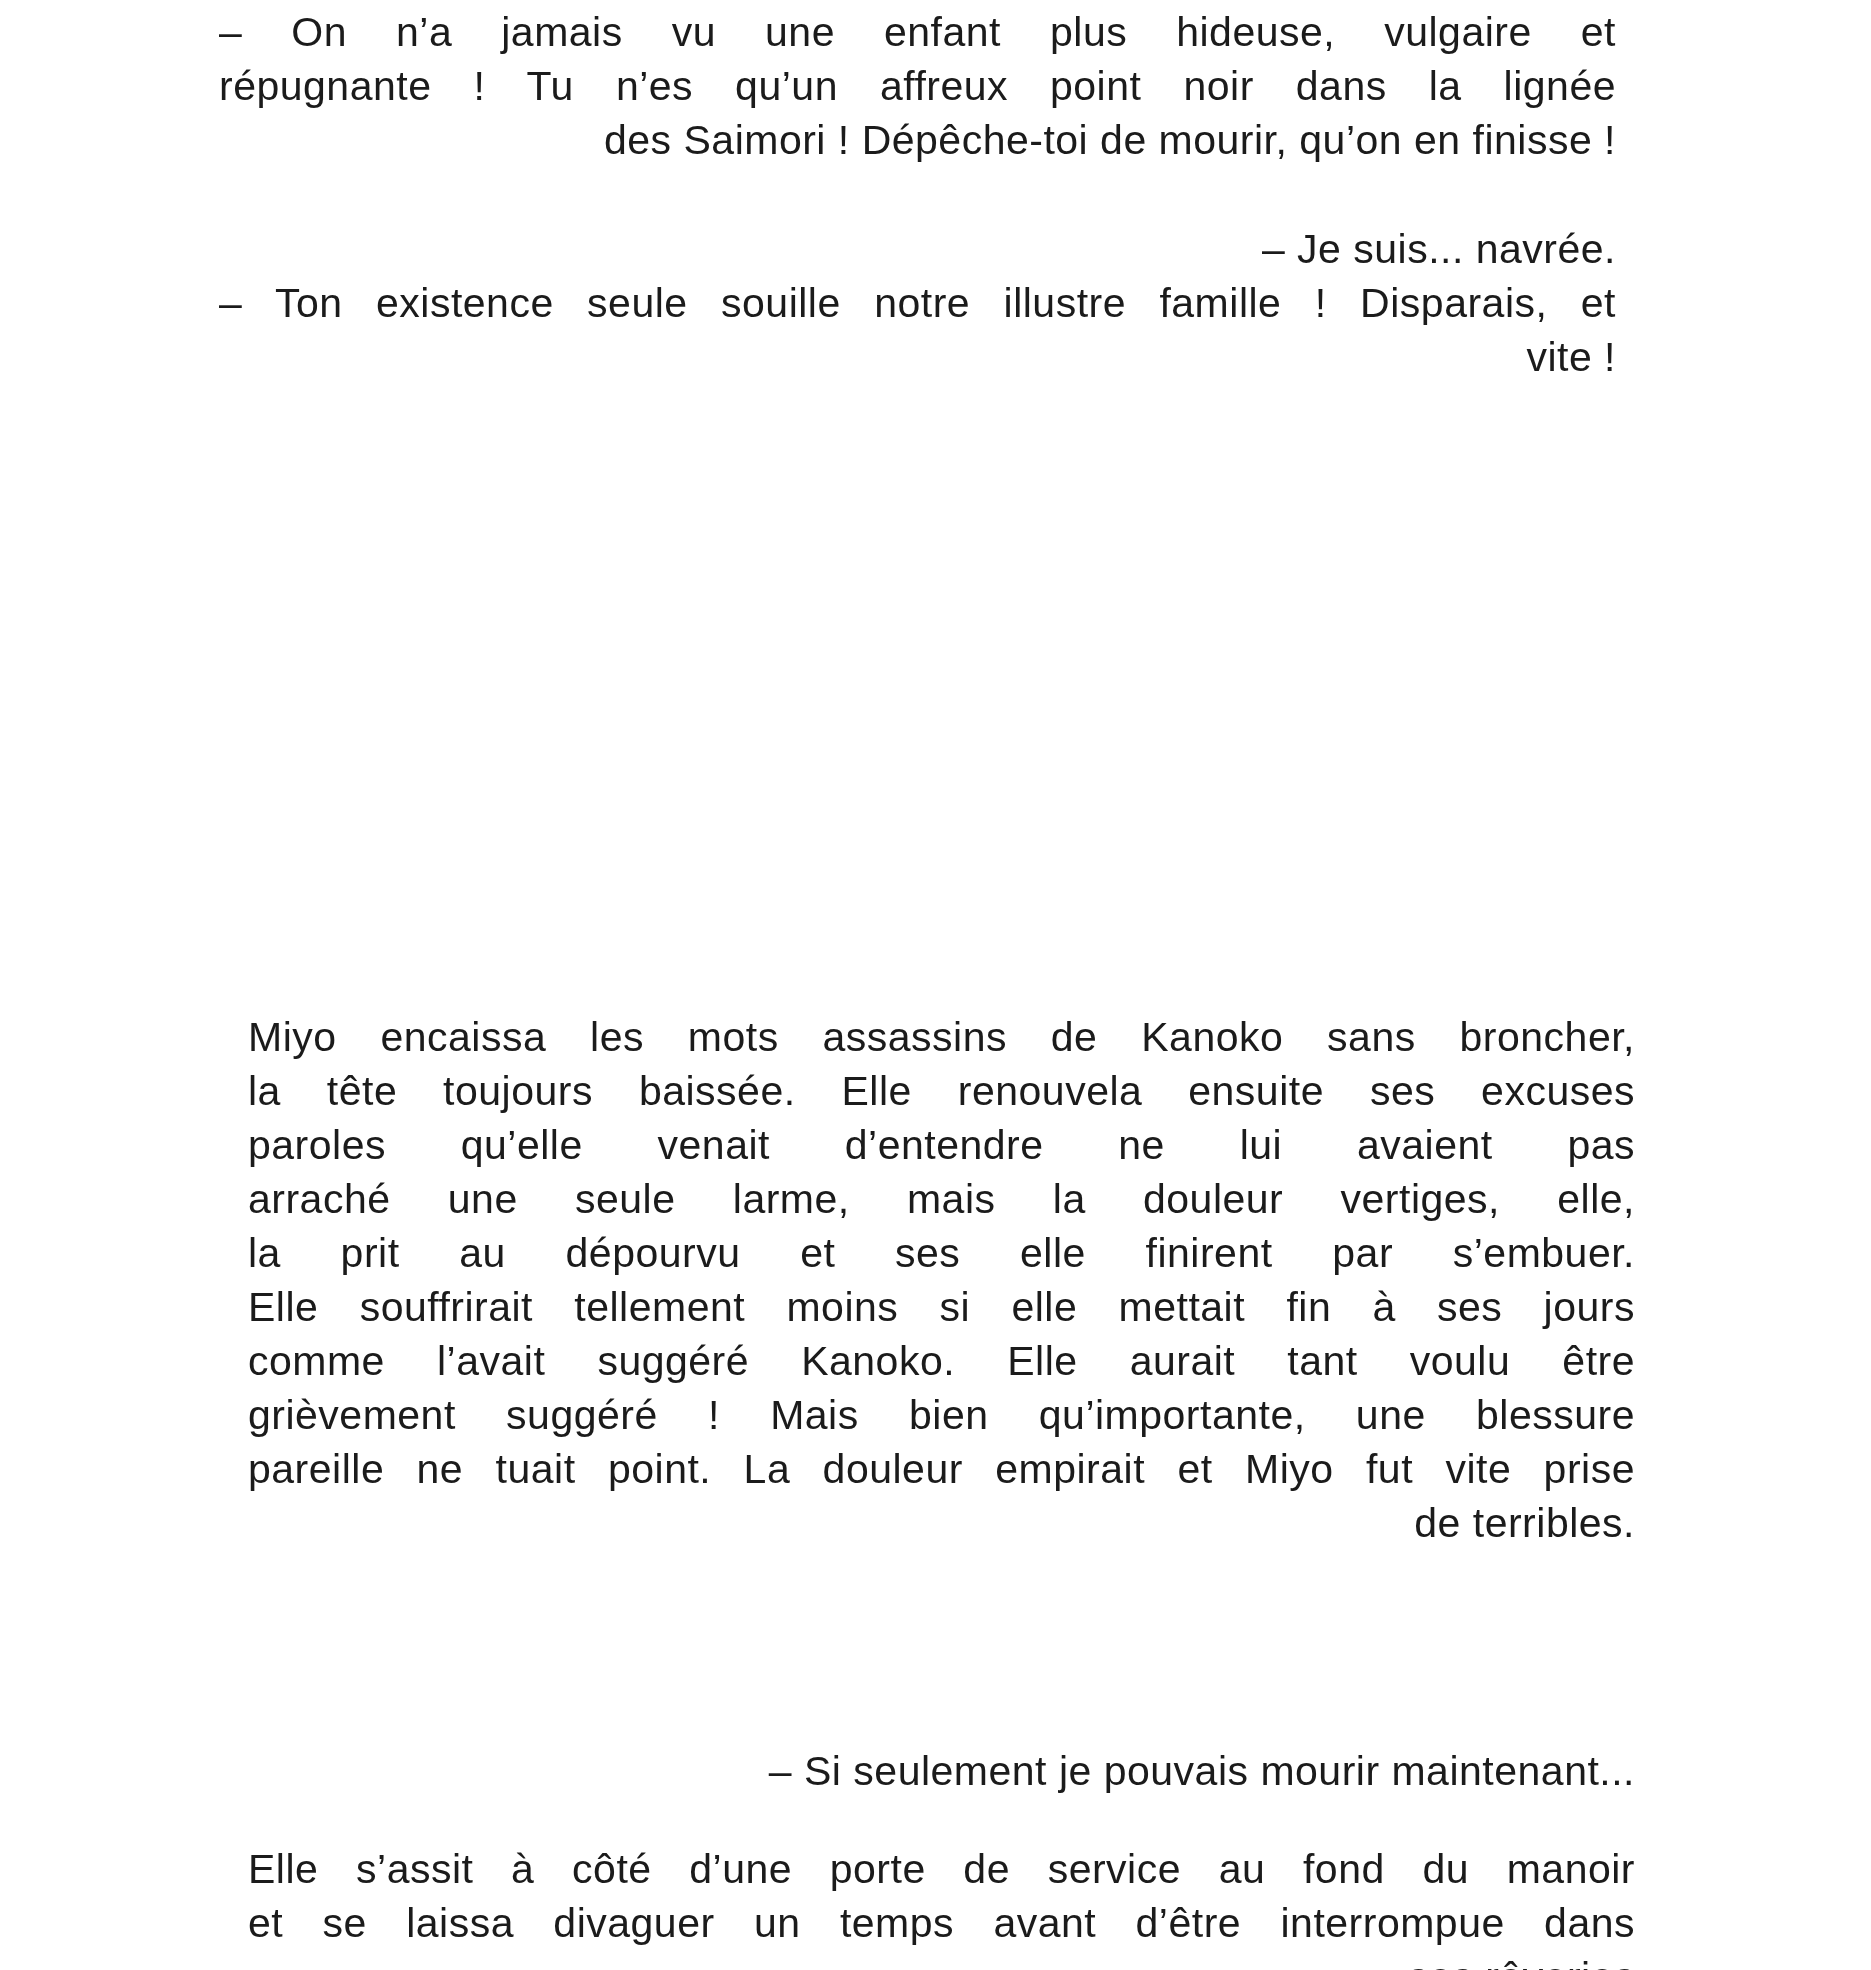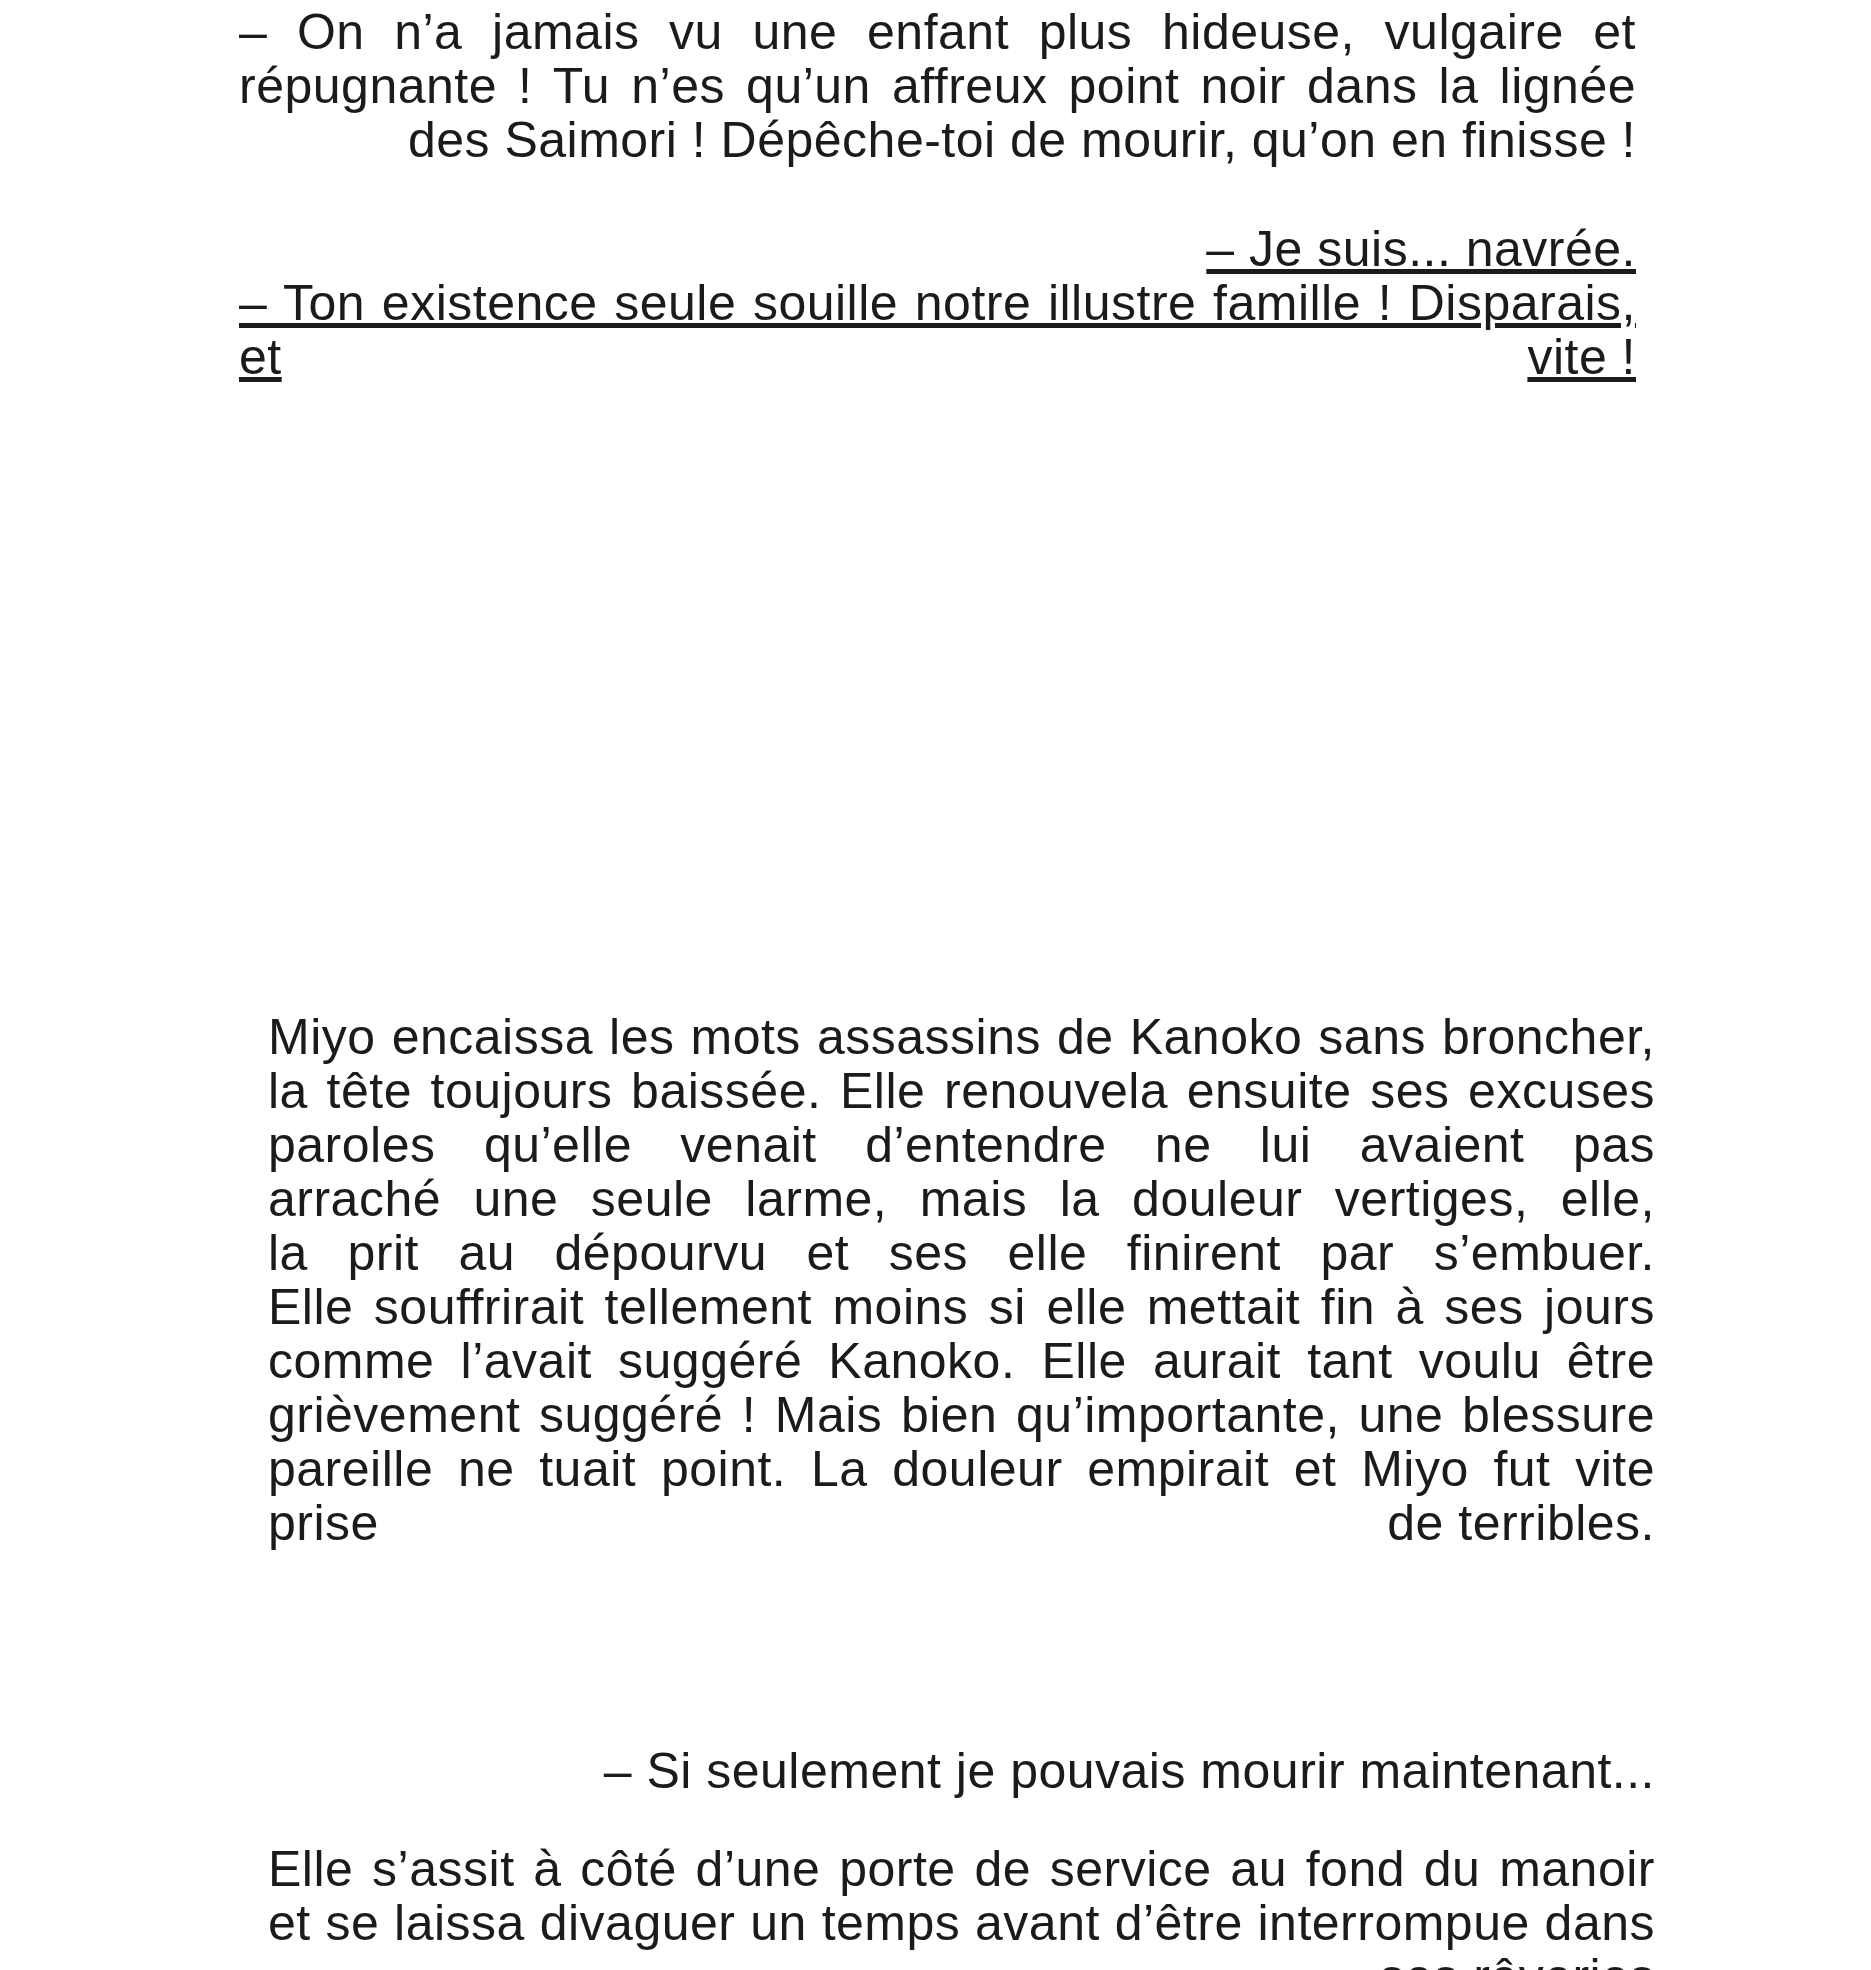--- a/index.html
+++ b/index.html
@@ -11,39 +11,38 @@
     position: relative;
     width: 1872px;
     height: 1970px;
     background: #ffffff;
     overflow: hidden;
     font-family: "Liberation Sans", "DejaVu Sans", sans-serif;
     color: #1b1b1b;
   }
   .block {
     position: absolute;
-    font-size: 50px;
+    font-size: 41px;
     font-weight: 400;
     letter-spacing: 0.5px;
-    margin-left: 20px;
   }
   .line {
     height: 54px;
     line-height: 54px;
     white-space: nowrap;
     text-align: right;
   }
   
   .line.j {
     white-space: normal;
     text-align: justify;
     text-align-last: justify;
   }
   .block-a { top: 4.9px;    left: 219px; width: 1397px; }
-  .block-b { top: 222px;  left: 219px; width: 1397px; text-decoration: underline; }
+  .block-b { top: 222px;  left: 219px; width: 1397px; }
   .block-c { top: 1010px; left: 248px; width: 1387px; }
   .block-d { top: 1744px; left: 248px; width: 1387px; }
   .block-e { top: 1842px; left: 248px; width: 1387px; }
 </style>
 </head>
 <body>
 
 <div class="page">
 
   <div class="block block-a">

